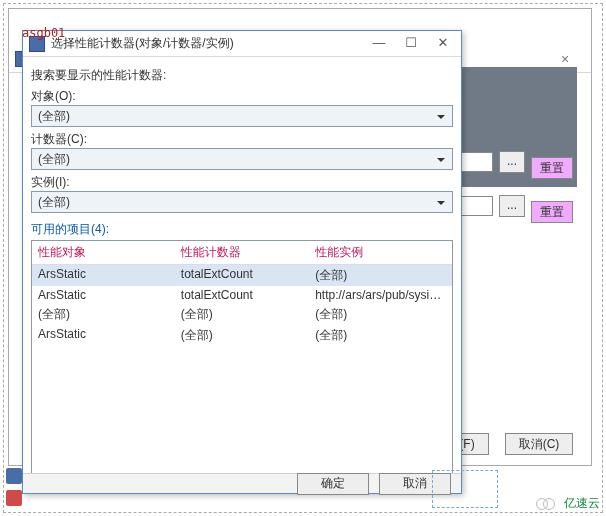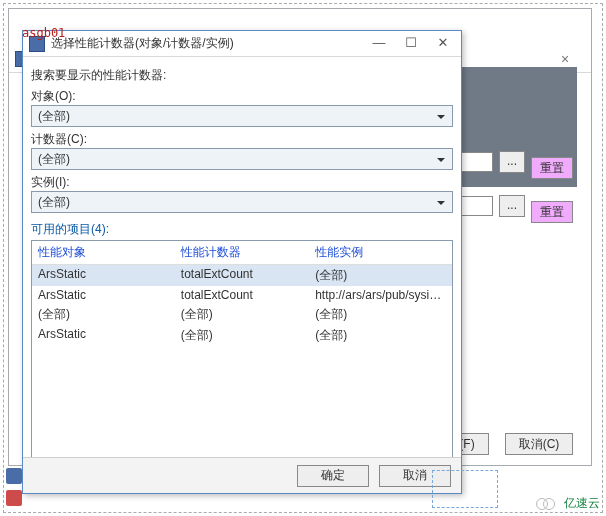--- a/index.html
+++ b/index.html
@@ -39,27 +39,27 @@
   .win-btn { width:32px; height:20px; text-align:center; color:#555; line-height:18px; font-size:13px;}
   .dlg-body { flex:1; padding:6px 8px 0; overflow:hidden; position:relative;}
   .lbl { margin:4px 0 2px; color:#333;}
   .section-lbl { margin-top:4px;}
   .combo { height:22px; border:1px solid #8a9aad; background:#eef3f8; display:flex; align-items:center; padding:0 6px; position:relative; color:#333;}
   .combo .arrow { position:absolute; right:4px; top:4px; width:14px; height:14px; display:flex; align-items:center; justify-content:center;}
   .combo .arrow svg{width:10px;height:10px;fill:#333;}
   .avail-label { color:#0a5aa6; margin:8px 0 2px;}
   .list-wrap { border:1px solid #8a9aad; height:236px; background:#fff; overflow:hidden;}
   .list-header { display:flex; background:#fff; border-bottom:1px solid #ddd;}
-  .list-header div { padding:3px 6px; color:#1d4ed8;}
+  .list-header div { padding:3px 6px; color:#be185d;}
   .col1{width:34%;} .col2{width:32%;} .col3{width:34%;}
   .list-rows { }
   .list-row { display:flex; }
   .list-row div { padding:2px 6px; color:#333; white-space:nowrap; overflow:hidden; text-overflow:ellipsis;}
   .list-row.selected { background:#d9e5f3;}
-  .dlg-footer { height:36px; border-top:1px solid #d0d0d0; display:flex; justify-content:flex-end; align-items:center; gap:10px; padding:0 10px; background:#f3f3f3;}
+  .dlg-footer { height:20px; border-top:1px solid #d0d0d0; display:flex; justify-content:flex-end; align-items:center; gap:10px; padding:0 10px; background:#f3f3f3;}
   .dlg-btn { width:72px; height:22px; border:1px solid #888; background:#eee; display:flex; align-items:center; justify-content:center;}
   .left-edge-icons { position:absolute; left:6px; top:468px; display:flex; flex-direction:column; gap:6px; }
 </style>
 </head>
 <body>
 
 <div class="outer-border"></div>
 
 <div class="parent-window">
   <div class="parent-titlebar">

